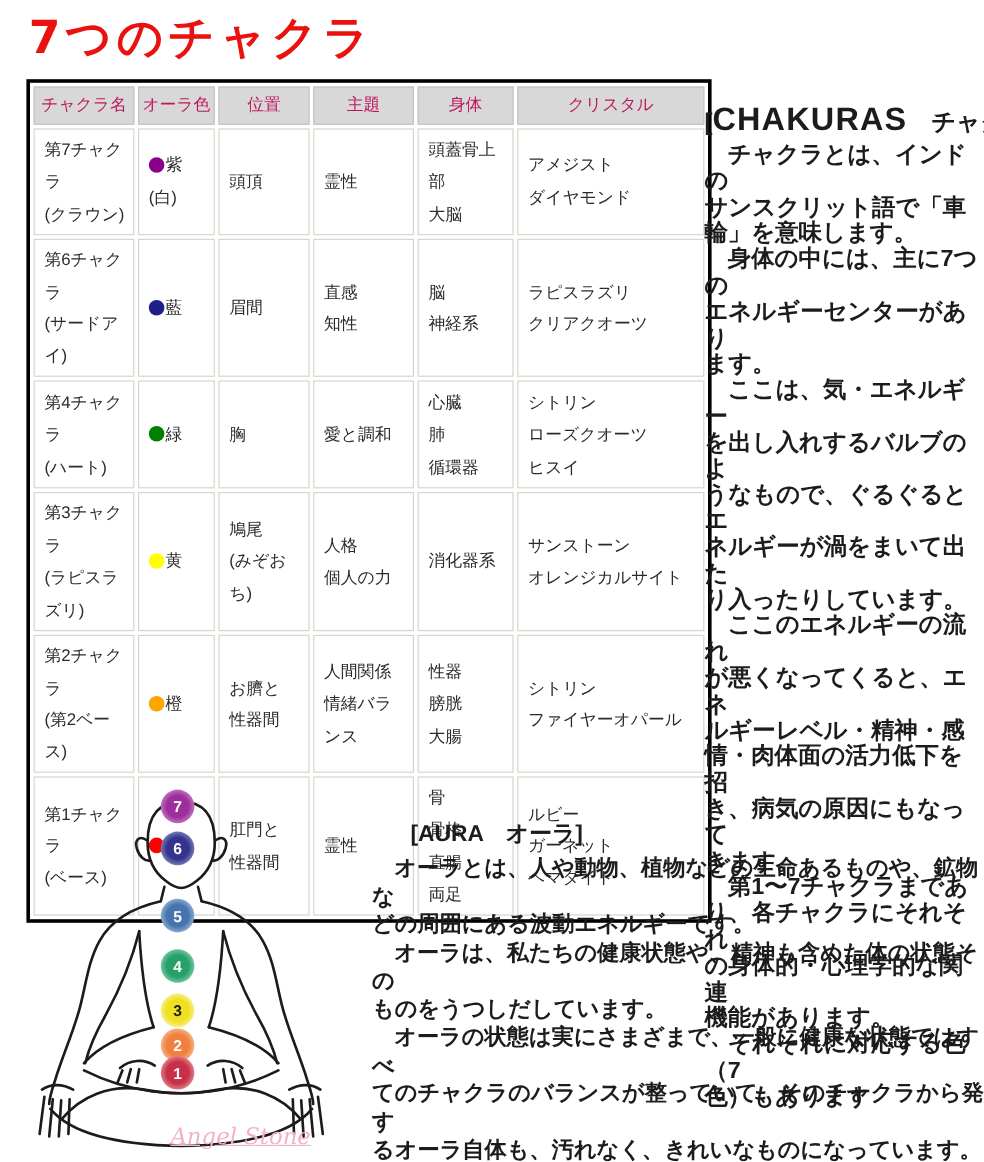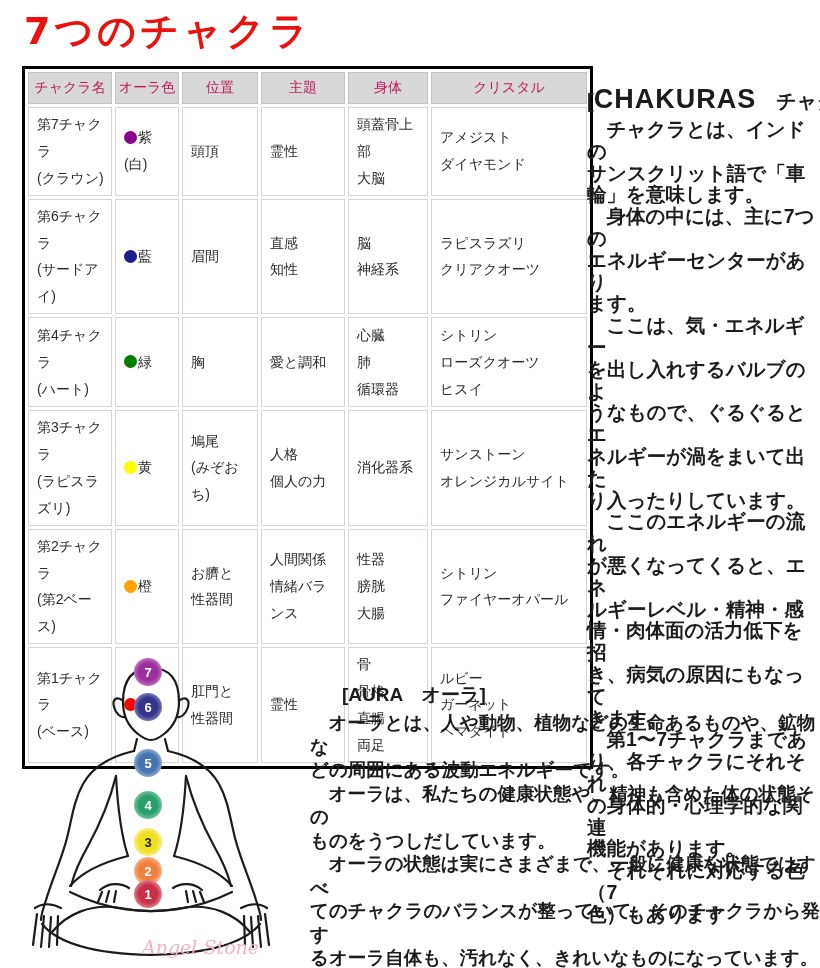--- a/index.html
+++ b/index.html
@@ -33,21 +33,21 @@
                       line-height:21.8px;white-space:pre-line;letter-spacing:0;}
 
   
   .figure{position:absolute;left:30px;top:652px;width:260px;height:310px;}
   .figure svg{position:absolute;left:0;top:0;}
   .chakra-point{position:absolute;width:28px;height:28px;border-radius:50%;
                 display:flex;align-items:center;justify-content:center;
                 font-size:13px;font-weight:bold;color:#fff;}
   .watermark{position:absolute;left:112px;top:284px;width:160px;
              font-family:"DejaVu Serif","Liberation Serif",serif;
-             font-style:italic;font-size:19px;color:#f0b3c8;white-space:nowrap;}
+             font-style:italic;font-size:19px;color:#f0b3c8;white-space:nowrap;text-decoration:underline;}
 
   
   .aura-text{position:absolute;left:310px;top:682px;width:510px;}
   .aura-text .heading{font-size:19px;font-weight:bold;margin-left:32px;}
   .aura-text .body{margin-top:3px;font-size:18.5px;font-weight:bold;
                    line-height:23.5px;white-space:pre-line;}
 </style>
 </head>
 <body>
 

